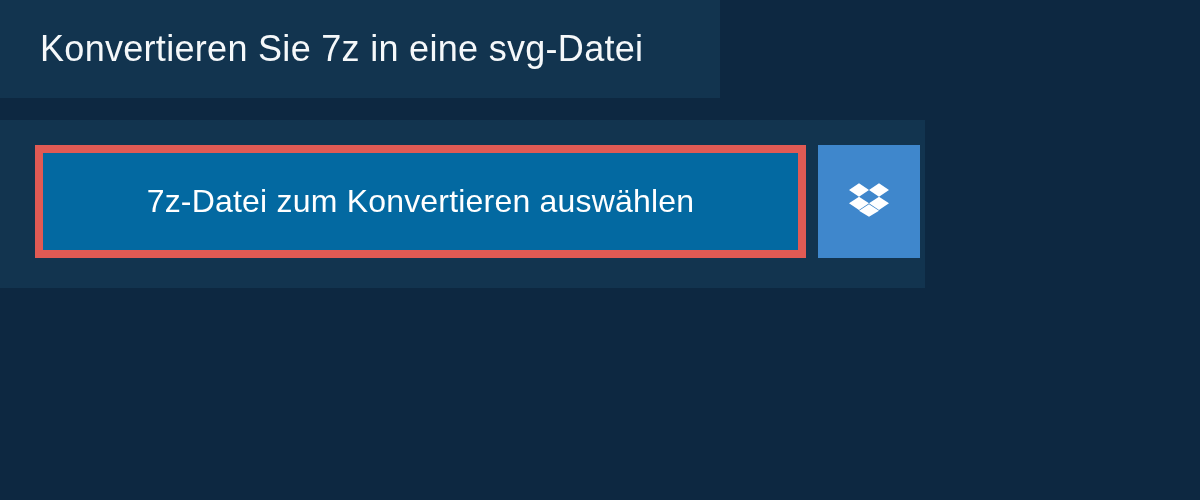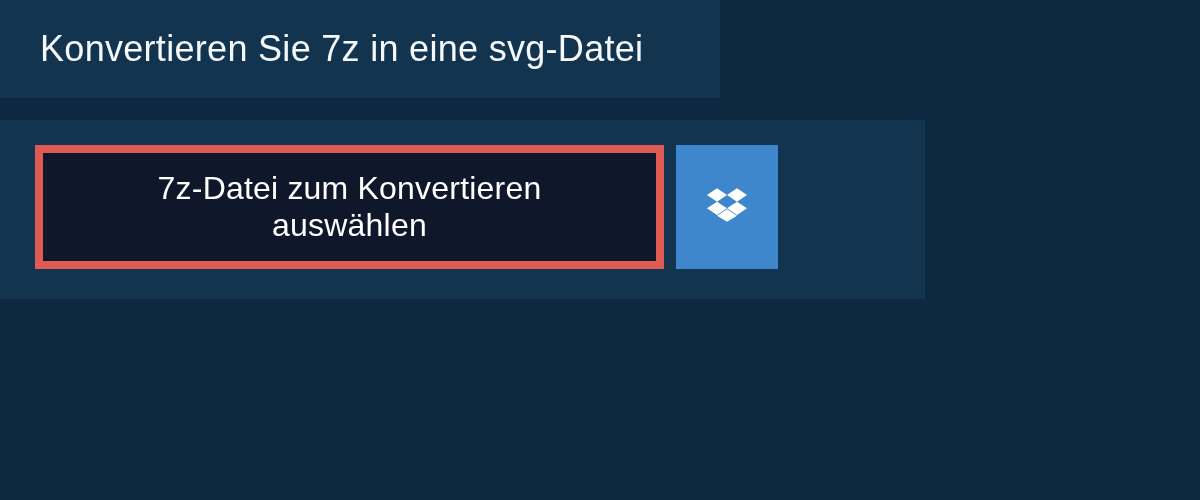--- a/index.html
+++ b/index.html
@@ -31,28 +31,28 @@
       margin-top: 22px;
       padding: 25px 35px 30px 35px;
       width: 925px;
     }
     .button-row {
       display: flex;
       gap: 12px;
       align-items: stretch;
     }
     .select-file-button {
-      background: #0f172a;
+      background: #0369a1;
       border: 8px solid #e05a54;
       color: #ffffff;
       font-size: 32px;
       font-weight: 400;
-      padding: 17px 50px;
+      padding: 30px 50px;
       flex: 0 0 auto;
-      width: 629px;
+      width: 771px;
       text-align: center;
       cursor: pointer;
       letter-spacing: 0.2px;
     }
     .dropbox-button {
       background: #3f87cc;
       flex: 0 0 auto;
       width: 102px;
       display: flex;
       align-items: center;

